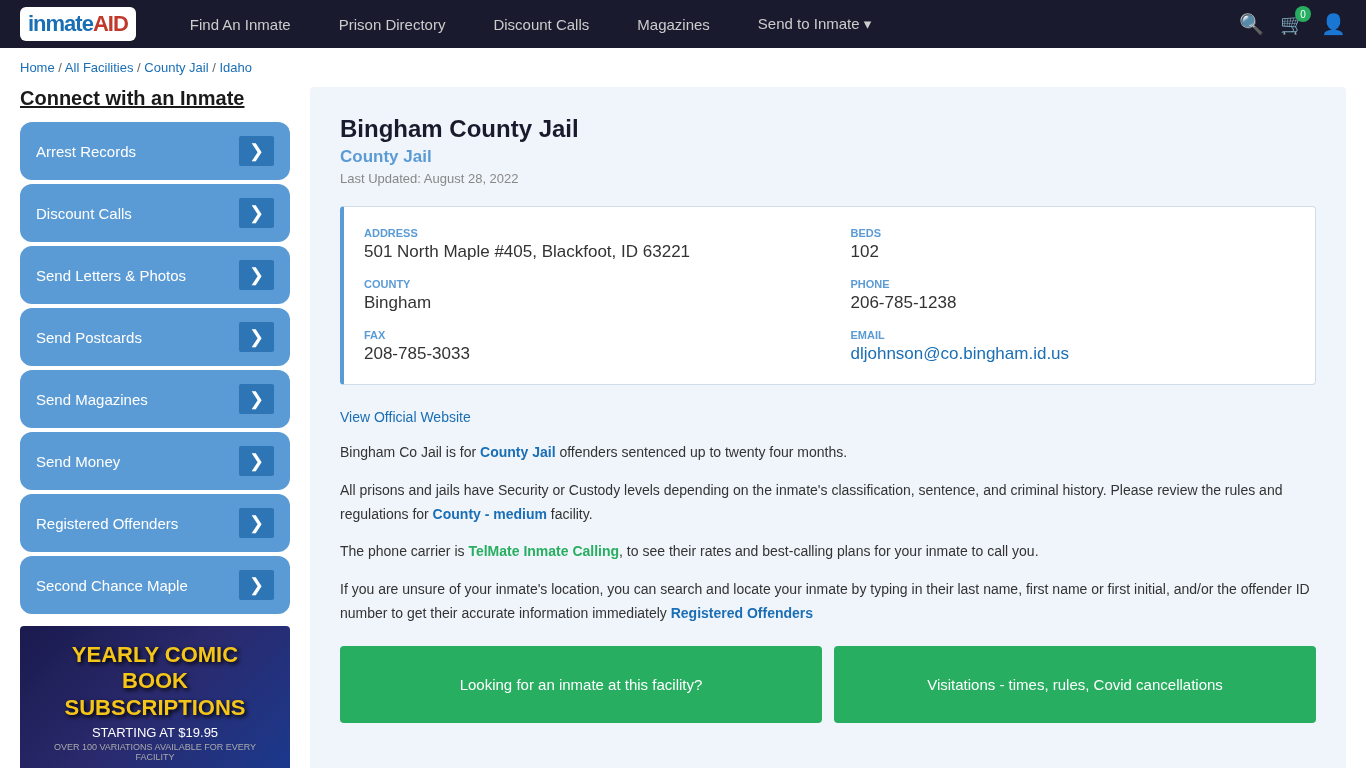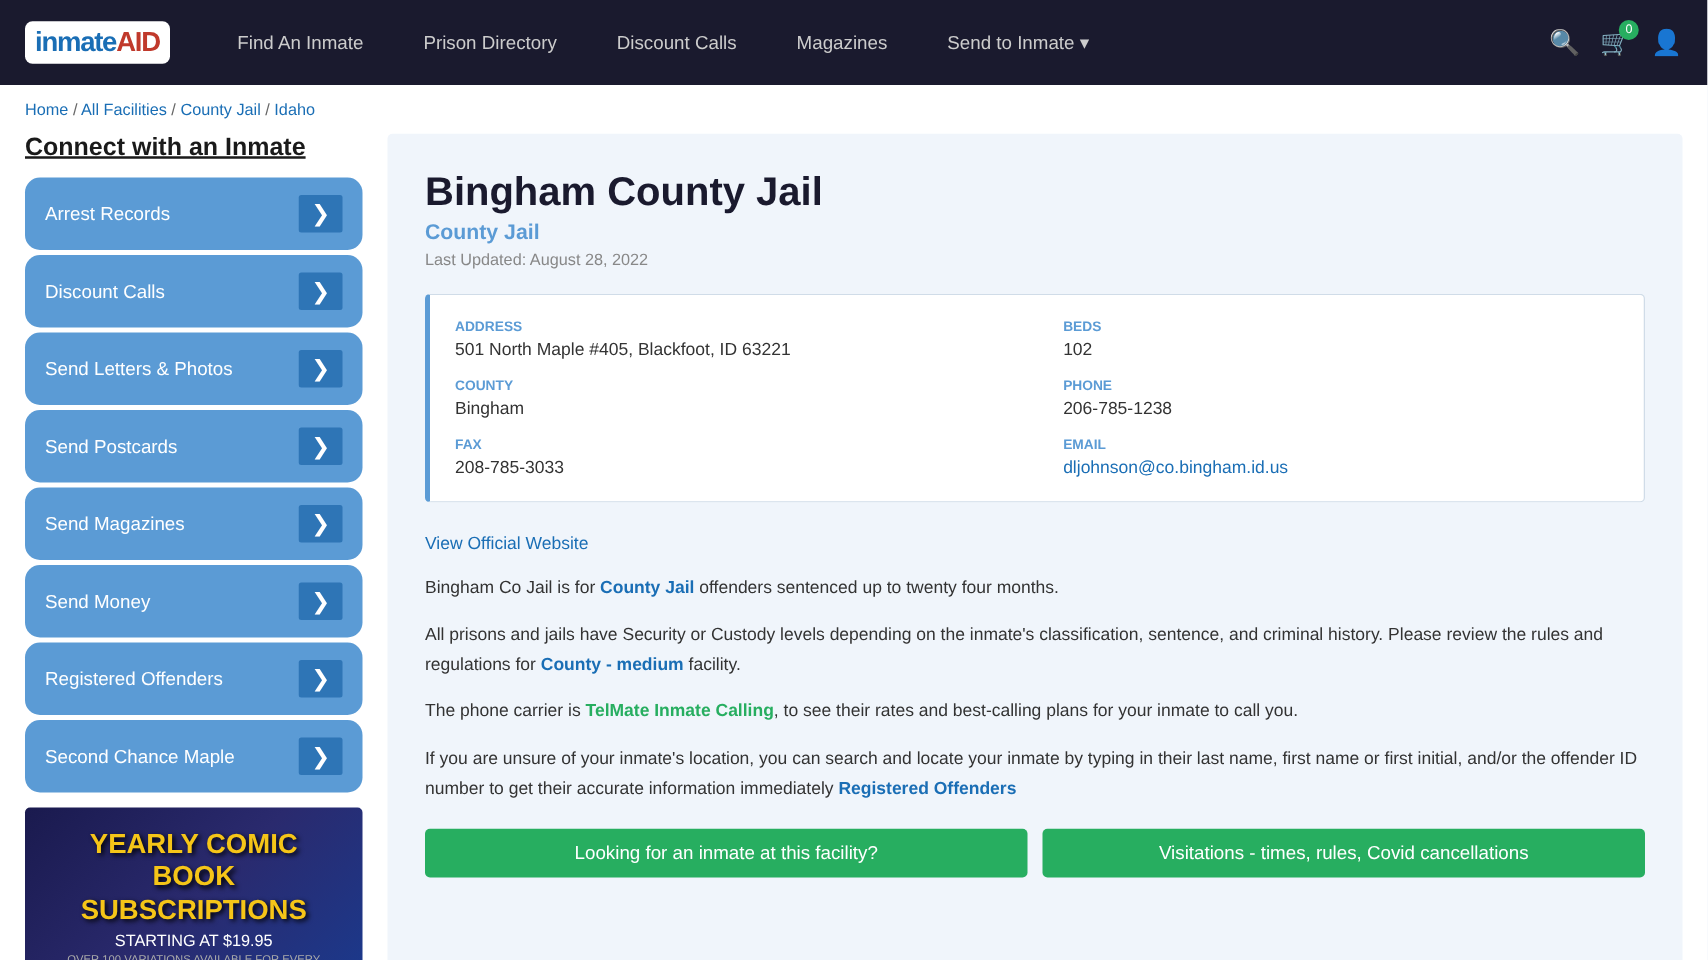--- a/index.html
+++ b/index.html
@@ -4,21 +4,21 @@
   <style>
     * { margin: 0; padding: 0; box-sizing: border-box; }
     body { font-family: Arial, sans-serif; font-size: 14px; color: #333; background: #fff; width: 1366px; }
 
     
     nav {
       background: #1a1a2e;
       display: flex;
       align-items: center;
       padding: 16px 20px;
-      height: 68px;
+      height: 48px;
     }
     .nav-logo {
       display: flex;
       align-items: center;
       margin-right: 30px;
     }
     .logo-box {
       background: #fff;
       border-radius: 6px;
       padding: 4px 8px;
@@ -160,21 +160,21 @@
     }
 
     
     .content {
       flex: 1;
       background: #f0f5fb;
       padding: 28px 30px;
       border-radius: 4px;
     }
     .facility-title {
-      font-size: 32px;
+      font-size: 24px;
       font-weight: bold;
       color: #1a1a2e;
       margin-bottom: 4px;
     }
     .facility-type {
       font-size: 17px;
       color: #5b9bd5;
       font-weight: bold;
       margin-bottom: 4px;
     }
@@ -197,21 +197,21 @@
       margin-bottom: 24px;
     }
     .info-label {
       font-size: 11px;
       font-weight: bold;
       color: #5b9bd5;
       text-transform: uppercase;
       margin-bottom: 3px;
     }
     .info-value {
-      font-size: 14px;
+      font-size: 17px;
       color: #333;
     }
     .info-link {
       color: #1a6eb5;
       text-decoration: none;
     }
 
     .view-website-link {
       color: #1a6eb5;
       text-decoration: none;
@@ -237,21 +237,21 @@
     
     .bottom-buttons {
       display: flex;
       gap: 12px;
       margin-top: 20px;
     }
     .btn-green {
       background: #27ae60;
       color: #fff;
       border: none;
-      padding: 11px 22px;
+      padding: 30px 22px;
       font-size: 15px;
       border-radius: 4px;
       cursor: pointer;
       flex: 1;
       text-align: center;
     }
   </style>
 </head>
 <body>
 

